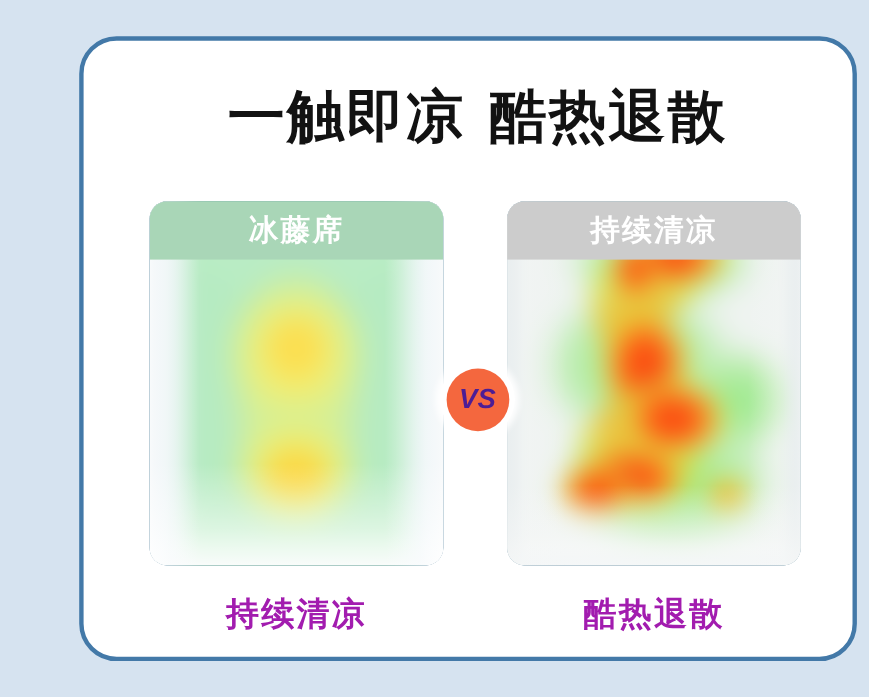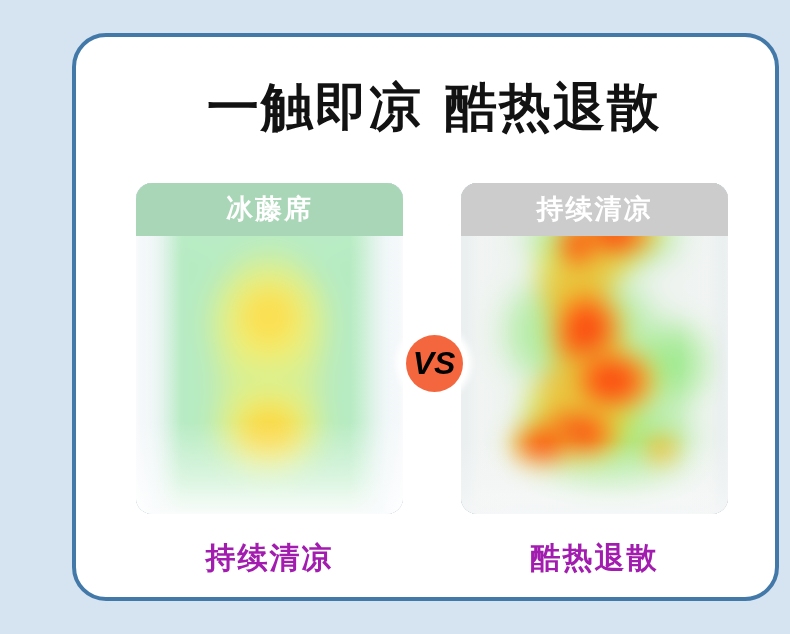--- a/index.html
+++ b/index.html
@@ -151,22 +151,22 @@
     display: flex;
     align-items: center;
     justify-content: center;
     box-shadow: 0 0 6px 4px rgba(255,255,255,0.95);
   }
   .vs-inner {
     width: 57px;
     height: 57px;
     border-radius: 50%;
     background: #f4673e;
-    color: #000000;
-    font-size: 32px;
+    color: #4c1d95;
+    font-size: 25px;
     font-weight: 800;
     font-style: italic;
     letter-spacing: 0px;
     display: flex;
     align-items: center;
     justify-content: center;
   }
 
   
   .caption {

